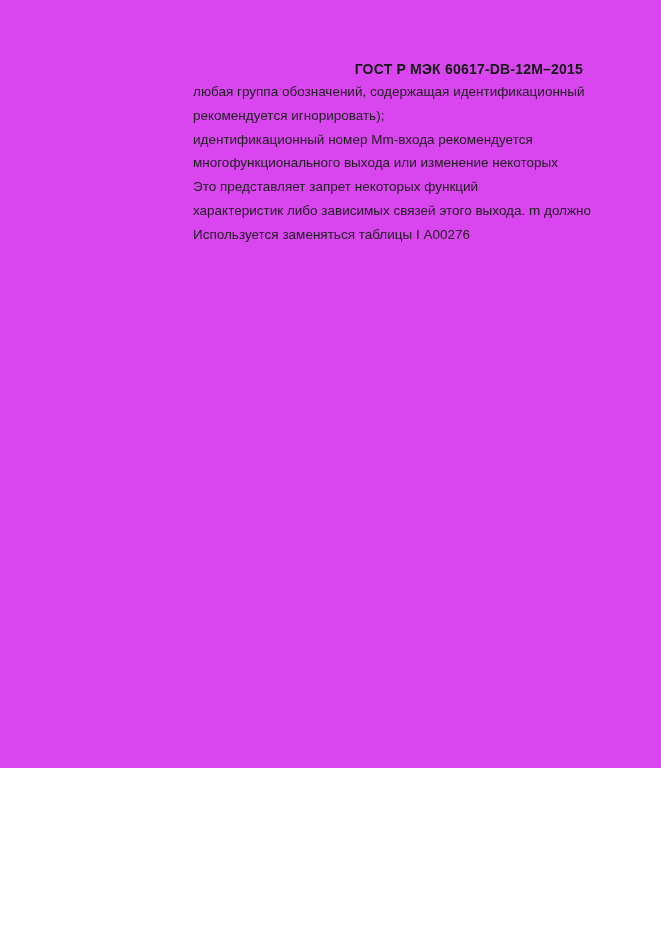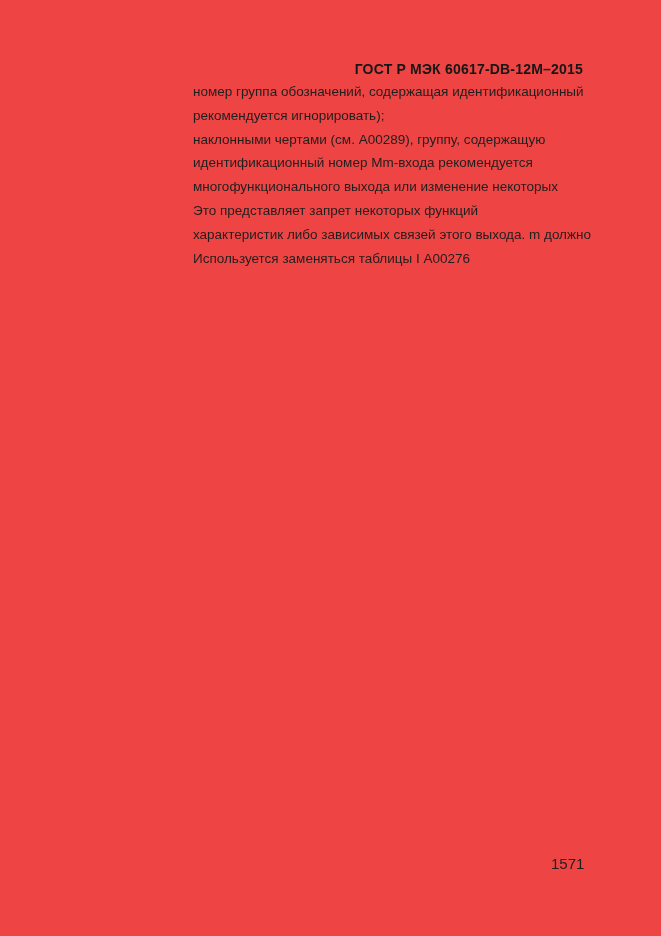--- a/index.html
+++ b/index.html
@@ -3,22 +3,22 @@
 <meta charset="utf-8">
 <style>
   html, body {
     margin: 0;
     padding: 0;
     background: #ffffff;
   }
   .page {
     position: relative;
     width: 661px;
-    height: 936px;
-    background: #ef4444;
+    height: 768px;
+    background: #d946ef;
     font-family: "Liberation Sans", sans-serif;
     color: #1a1a1a;
     overflow: hidden;
   }
   .doc-header {
     position: absolute;
     top: 61px;
     left: 193px;
     width: 390px;
     text-align: right;
@@ -50,23 +50,22 @@
   }
 </style>
 </head>
 <body>
 
 <div class="page">
 
   <div class="doc-header">ГОСТ Р МЭК 60617-DB-12M–2015</div>
 
   <div class="body-text">
-    <div class="text-line">номер группа обозначений, содержащая идентификационный</div>
+    <div class="text-line">любая группа обозначений, содержащая идентификационный</div>
     <div class="text-line">рекомендуется игнорировать);</div>
-    <div class="text-line">наклонными чертами (см. А00289), группу, содержащую</div>
     <div class="text-line">идентификационный номер Mm-входа рекомендуется</div>
     <div class="text-line">многофункционального выхода или изменение некоторых</div>
     <div class="text-line">Это представляет запрет некоторых функций</div>
     <div class="text-line">характеристик либо зависимых связей этого выхода. m должно</div>
     <div class="text-line">Используется заменяться таблицы I А00276</div>
   </div>
 
   <div class="page-number">1571</div>
 
 </div>

